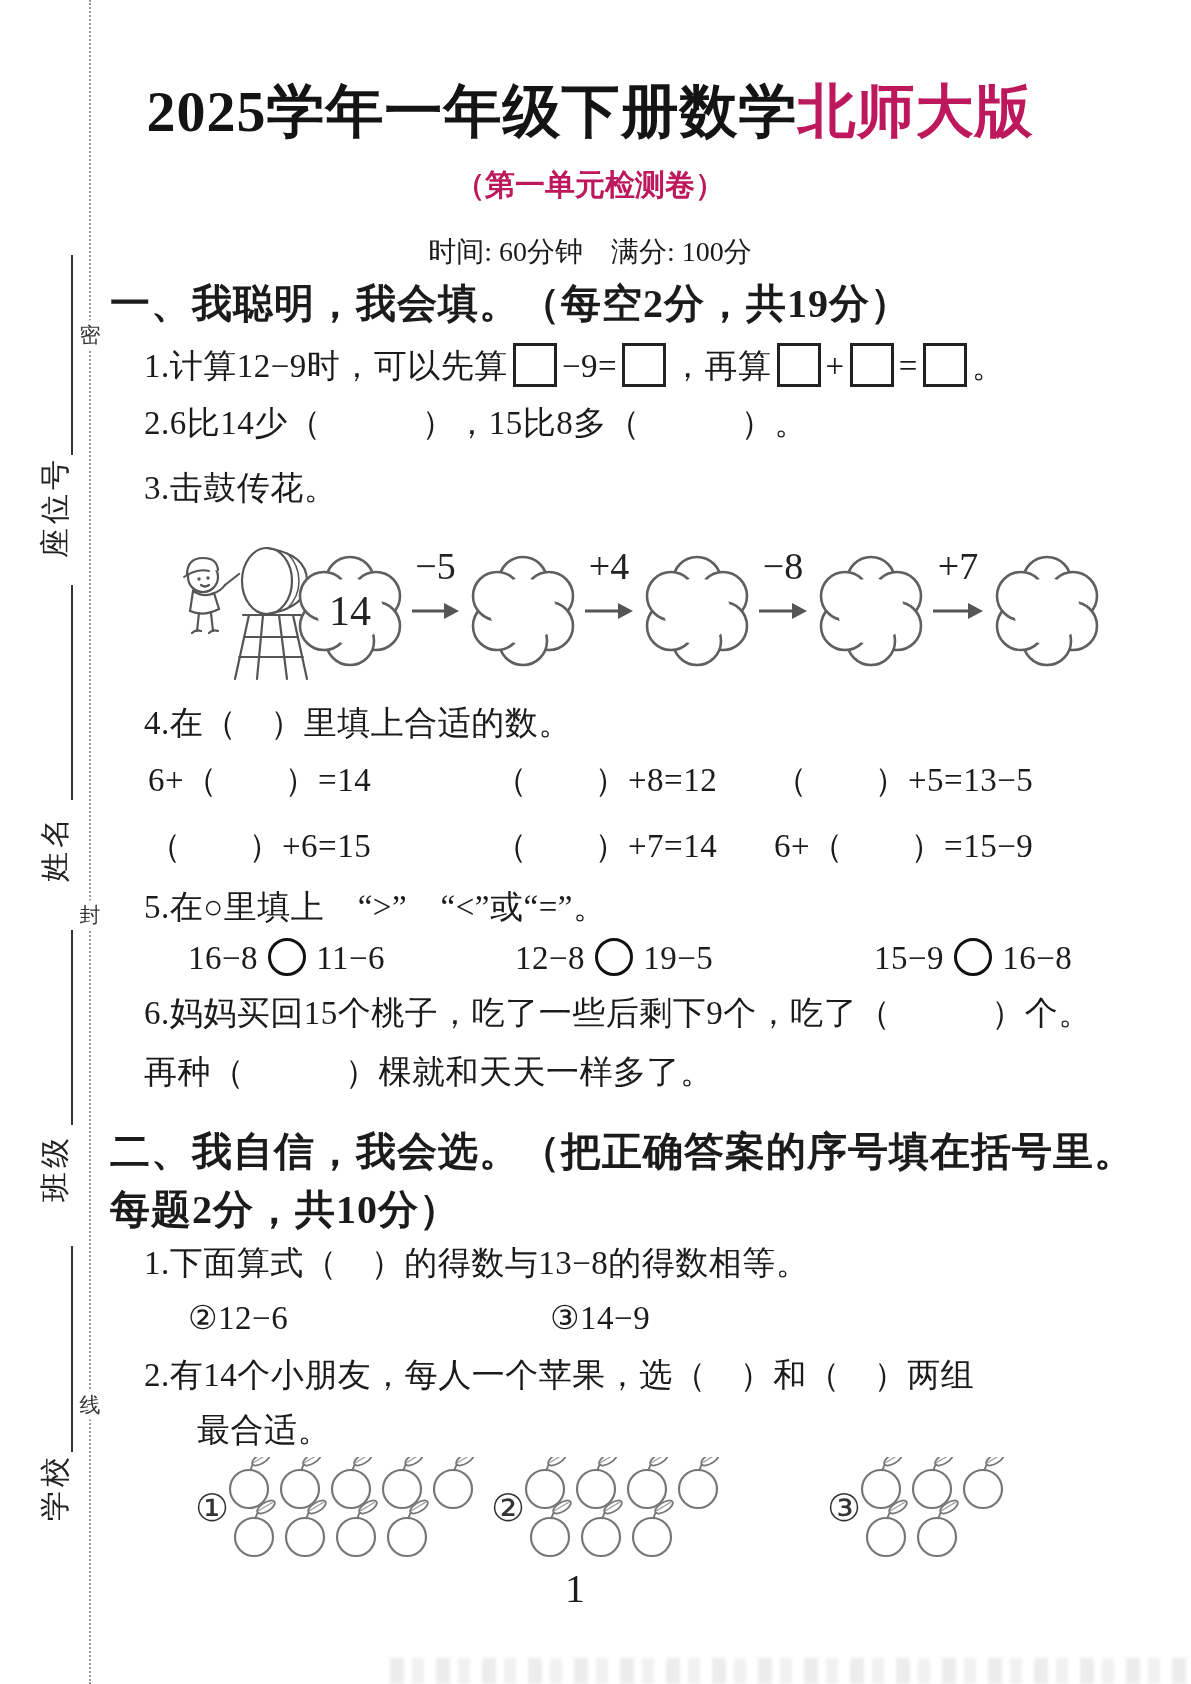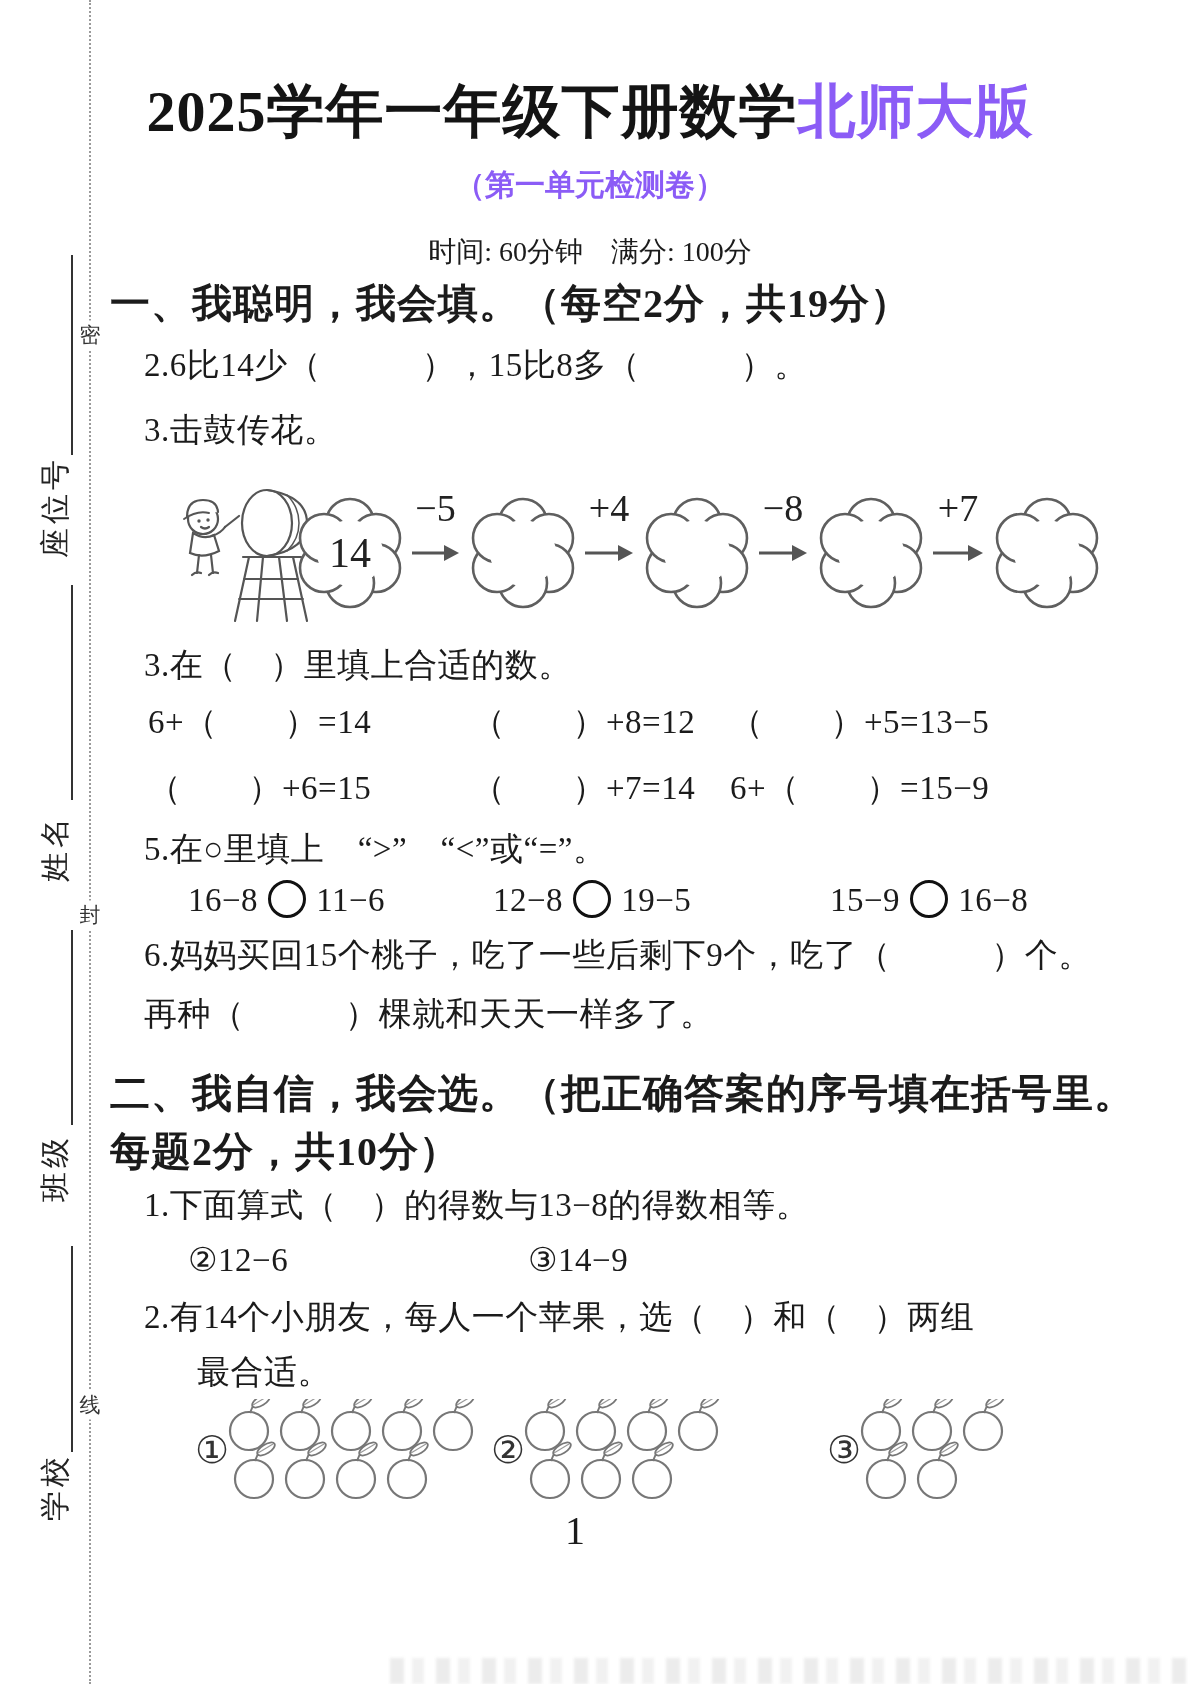--- a/index.html
+++ b/index.html
@@ -18,42 +18,42 @@
   }
   .seal-char   {
     position:absolute; left:90px; transform:translate(-50%,-50%);
     font-size:21px; line-height:1; background:#fff; padding:4px 1px; color:#333; z-index:2;
   }
 
   
   .content { position:absolute; left:110px; top:0; width:1045px; }
   .center-block { width:960px; text-align:center; }
   .title    { padding-top:76px; font-size:58px; line-height:72px; font-weight:bold; letter-spacing:1px; color:#141414; }
-  .title .red, .subtitle { color:#8b5cf6; }
+  .title .red, .subtitle { color:#be185d; }
   .subtitle { margin-top:8px; font-size:30px; line-height:58px; font-weight:bold; }
   .meta     { margin-top:20px; font-size:28px; line-height:36px; white-space:pre; }
 
   .sec-heading { margin-top:9px; font-size:40px; line-height:50px; font-weight:bold; letter-spacing:1px; }
   .line { font-size:33px; line-height:41px; letter-spacing:0.5px; }
   .q    { margin-left:34px; }
 
   .mt14{margin-top:14px}.mt16{margin-top:16px}.mt18{margin-top:18px}.mt20{margin-top:20px}
   .mt24{margin-top:24px}.mt25{margin-top:25px}.mt34{margin-top:34px}
   .mt6{margin-top:6px}.mt8{margin-top:8px}.mt10{margin-top:10px}
 
   .blank-box {
     display:inline-block; width:38px; height:38px; border:3px solid #222;
     vertical-align:-10px; margin:0 5px; background:#fff;
   }
   .compare-circle {
     display:inline-block; width:32px; height:32px; border:3px solid #111; border-radius:50%;
     vertical-align:-7px; margin:0 10px; background:#fff;
   }
 
-  .flex-row { display:flex; }
+  .flex-row { display:flex;gap:22px; }
   .q4row { margin-left:38px; }
   .q4row .c1 { width:324px; } .q4row .c2 { width:258px; }
   .q5row { margin-left:78px; }
   .q5row .c1 { width:305px; } .q5row .c2 { width:337px; }
   .optrow { margin-left:78px; }
   .optrow .c1 { width:312px; } .optrow .c2 { width:340px; }
   .indent2 { margin-left:87px; }
 
   .figure-block { margin-top:14px; }
   .apples-block { margin-top:6px; }
@@ -89,20 +89,23 @@
 
   <div class="content">
     <div class="center-block">
       <div class="title"><span>2025学年一年级下册数学</span><span class="red">北师大版</span></div>
       <div class="subtitle">（第一单元检测卷）</div>
       <div class="meta">时间: 60分钟　满分: 100分</div>
     </div>
 
     <div class="sec-heading">一、我聪明，我会填。（每空2分，共19分）</div>
 
+    <div class="line q mt14">
+      <span>1.计算12−9时，可以先算</span><span class="blank-box"></span><span>−9=</span><span class="blank-box"></span><span>，再算</span><span class="blank-box"></span><span>+</span><span class="blank-box"></span><span>=</span><span class="blank-box"></span><span>。</span>
+    </div>
 
     <div class="line q mt16">2.6比14少（　　　），15比8多（　　　）。</div>
     <div class="line q mt24">3.击鼓传花。</div>
 
     <div class="figure-block">
       <svg id="flowers-svg" width="1045" height="170" viewBox="0 0 1045 170">
         <g transform="translate(65,8)" stroke="#555" stroke-width="2.2" fill="none" stroke-linecap="round">
           <ellipse cx="92" cy="50" rx="25" ry="33"></ellipse>
           <path d="M92,17 c26,4 40,14 40,33 c0,19 -14,29 -40,33"></path>
           <path d="M112,22 c8,8 12,17 12,28 c0,11 -4,20 -12,28" stroke-width="1.5"></path>
@@ -191,21 +194,21 @@
             </g>
             <g>
               <line x1="823" y1="88" x2="869" y2="88" stroke="#555" stroke-width="3"></line>
               <polygon points="873,88 858,80 858,96" fill="#555"></polygon>
               <text x="848" y="56" text-anchor="middle" font-size="38" fill="#222">+7</text>
             </g>
           </g>
       </svg>
     </div>
 
-    <div class="line q mt6">3.在（　）里填上合适的数。</div>
+    <div class="line q mt6">4.在（　）里填上合适的数。</div>
     <div class="line flex-row q4row mt16">
       <span class="c1">6+（　　）=14</span>
       <span class="c2">（　　）+8=12</span>
       <span>（　　）+5=13−5</span>
     </div>
     <div class="line flex-row q4row mt25">
       <span class="c1">（　　）+6=15</span>
       <span class="c2">（　　）+7=14</span>
       <span>6+（　　）=15−9</span>
     </div>

